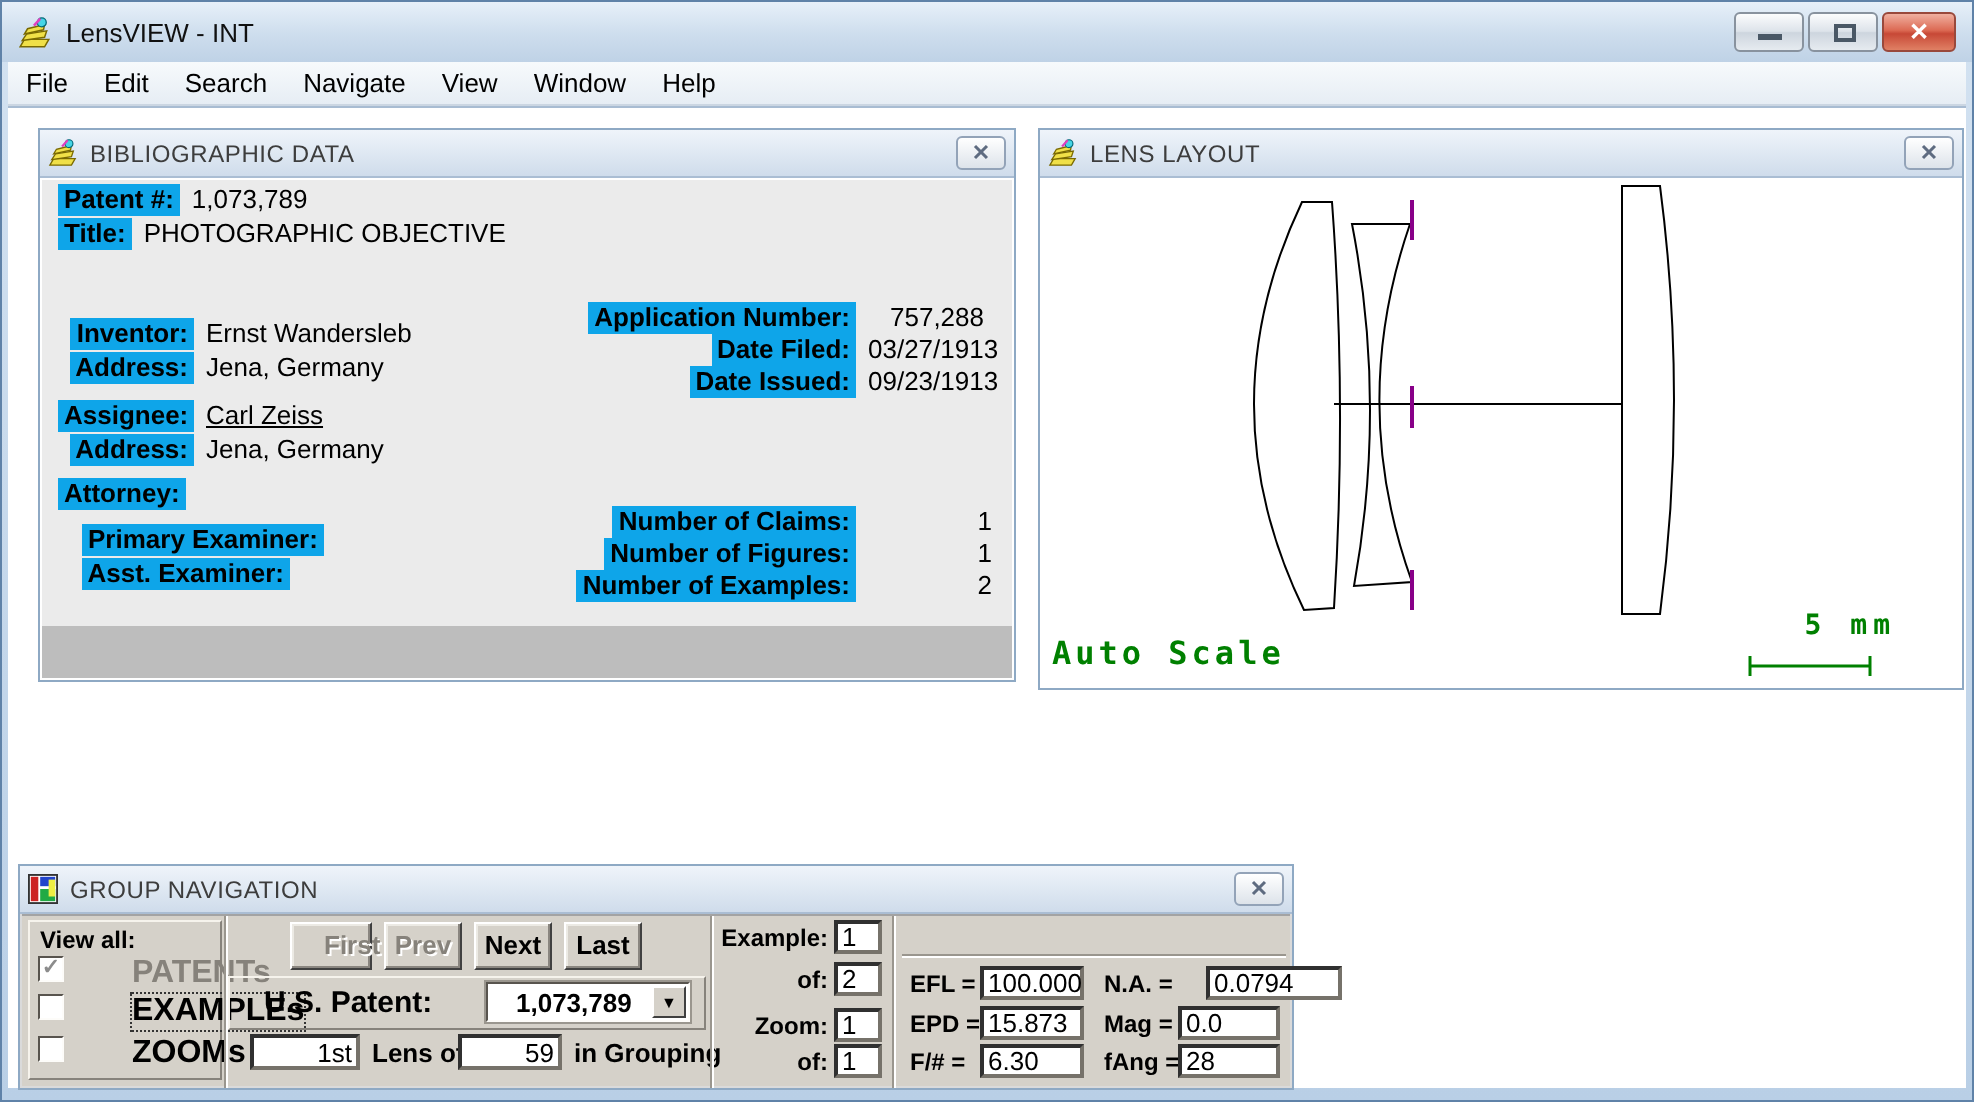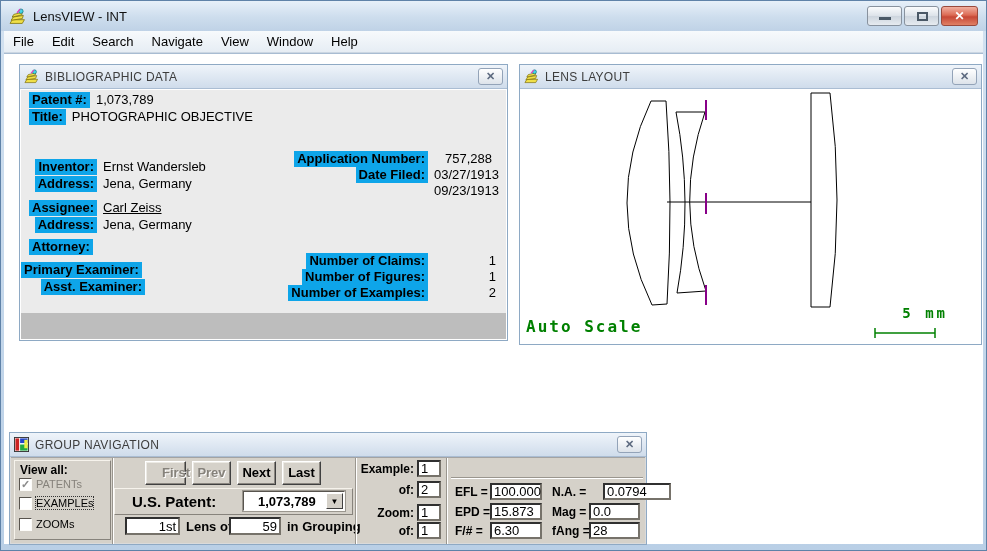--- a/index.html
+++ b/index.html
@@ -62,21 +62,21 @@
     box-shadow:inset -1px -1px 0 #8a8680, inset 1px 1px 0 #eceae4;
     font-size:13px; font-weight:bold; text-align:center; line-height:21px; color:#000; }
   .btn95.disabled { color:#86827b; text-shadow:1px 1px 0 #fff; }
   .field { position:absolute; background:#fff; border:2px solid; border-color:#303030 #76726a #76726a #303030;
     font-size:13px; color:#000; padding:0 2px; line-height:13px; display:flex; align-items:center; }
   .field.right { justify-content:flex-end; }
   .glab { position:absolute; font-weight:bold; color:#000; white-space:nowrap; }
   .glab.right { text-align:right; }
   .cb { position:absolute; width:13px; height:13px; background:#fff; border:1px solid; border-color:#58544e #fdfcf9 #fdfcf9 #58544e;
     font-size:11px; line-height:11px; text-align:center; color:#8c8c8c; font-weight:bold; }
-  .cb-lab { position:absolute; font-weight:normal; font-size:11px; white-space:nowrap; }
+  .cb-lab { position:absolute; font-weight:bold; font-size:16px; white-space:nowrap;margin-left:30px; }
   .cb-lab.gray { color:#86827b; }
   .cb-lab.focus { outline:1px dotted #333; outline-offset:0px; }
   .combo { position:absolute; background:#fff; border:1px solid; border-color:#58544e #fdfcf9 #fdfcf9 #58544e;
     box-shadow:0 0 0 1px #9a968e; display:flex; align-items:center; }
   .combo .cval { flex:1; font-weight:bold; font-size:13px; padding-left:14px; }
   .combo .drop { width:17px; height:16px; margin-right:1px; background:#d5d1c9; border:1px solid;
     border-color:#ffffff #404040 #404040 #ffffff; font-size:8px; text-align:center; line-height:15px; color:#000; }
 </style>
 </head>
 <body>
@@ -138,27 +138,28 @@
         <div class="brow" style="left:8px; top:19px;"><span class="blab">Title:</span><span class="bval">PHOTOGRAPHIC OBJECTIVE</span></div>
 
         <div class="brow" style="left:8px; top:69px;"><span class="lab-box" style="width:68px;"><span class="blab">Inventor:</span></span><span class="bval">Ernst Wandersleb</span></div>
         <div class="brow" style="left:8px; top:86px;"><span class="lab-box" style="width:68px;"><span class="blab">Address:</span></span><span class="bval">Jena, Germany</span></div>
 
         <div class="brow" style="left:8px; top:110px;text-decoration:underline;"><span class="lab-box" style="width:68px;"><span class="blab">Assignee:</span></span><span class="bval">Carl Zeiss</span></div>
         <div class="brow" style="left:8px; top:127px;"><span class="lab-box" style="width:68px;"><span class="blab">Address:</span></span><span class="bval">Jena, Germany</span></div>
 
         <div class="brow" style="left:8px; top:149px;"><span class="blab">Attorney:</span></div>
 
-        <div class="brow" style="left:0; top:172px;"><span class="lab-box" style="width:116px;"><span class="blab">Primary Examiner:</span></span></div>
+        <div class="brow" style="left:20px; top:172px;"><span class="lab-box" style="width:116px;"><span class="blab">Primary Examiner:</span></span></div>
         <div class="brow" style="left:8px; top:189px;"><span class="lab-box" style="width:116px;"><span class="blab">Asst. Examiner:</span></span></div>
 
         <div class="rcol" style="left:240px; top:61px; width:167px;"><span class="blab">Application Number:</span></div>
         <div class="brow" style="left:424px; top:61px;">757,288</div>
         <div class="rcol" style="left:240px; top:77px; width:167px;"><span class="blab">Date Filed:</span></div>
         <div class="brow" style="left:413px; top:77px;">03/27/1913</div>
+        <div class="rcol" style="left:240px; top:93px; width:167px;"><span class="blab">Date Issued:</span></div>
         <div class="brow" style="left:413px; top:93px;">09/23/1913</div>
 
         <div class="rcol" style="left:240px; top:163px; width:167px;"><span class="blab">Number of Claims:</span></div>
         <div class="brow" style="left:413px; top:163px;"><span class="rval-num" style="margin-left:0;">1</span></div>
         <div class="rcol" style="left:240px; top:179px; width:167px;"><span class="blab">Number of Figures:</span></div>
         <div class="brow" style="left:413px; top:179px;"><span class="rval-num" style="margin-left:0;">1</span></div>
         <div class="rcol" style="left:240px; top:195px; width:167px;"><span class="blab">Number of Examples:</span></div>
         <div class="brow" style="left:413px; top:195px;"><span class="rval-num" style="margin-left:0;">2</span></div>
 
         <div class="bib-strip"></div>

